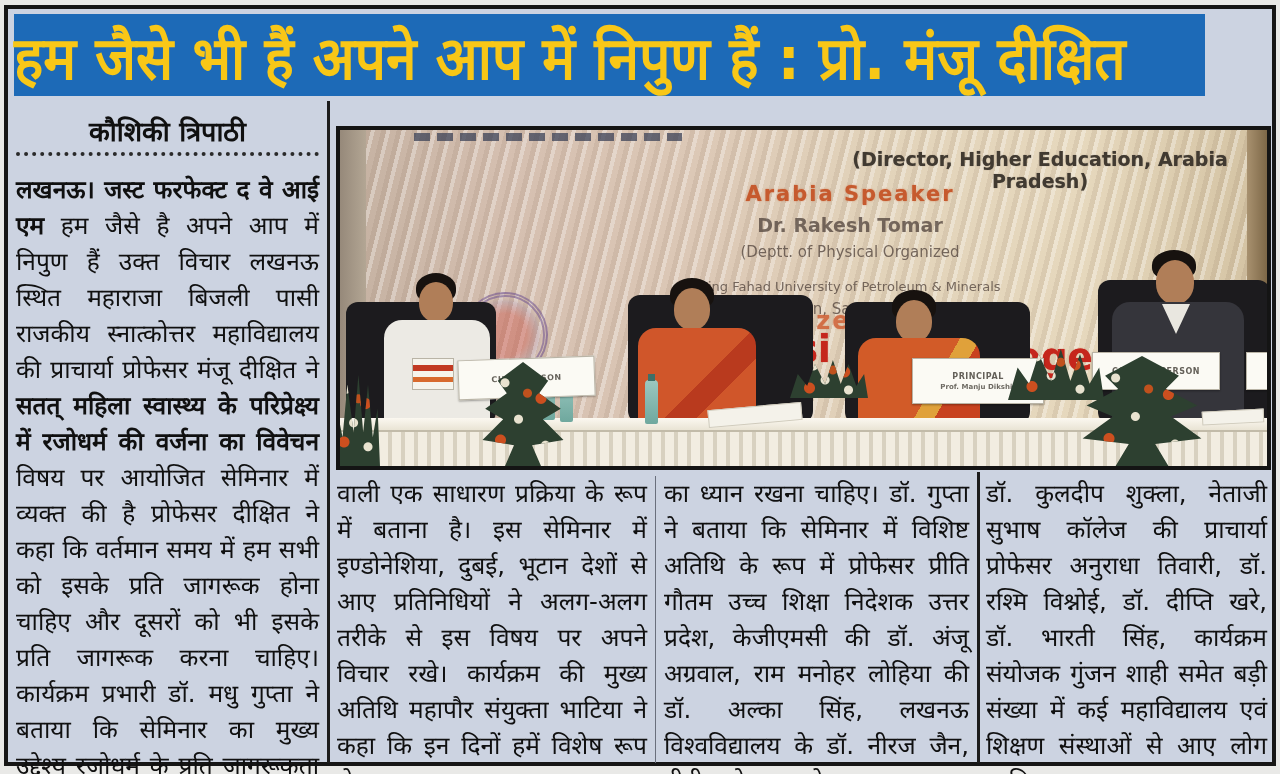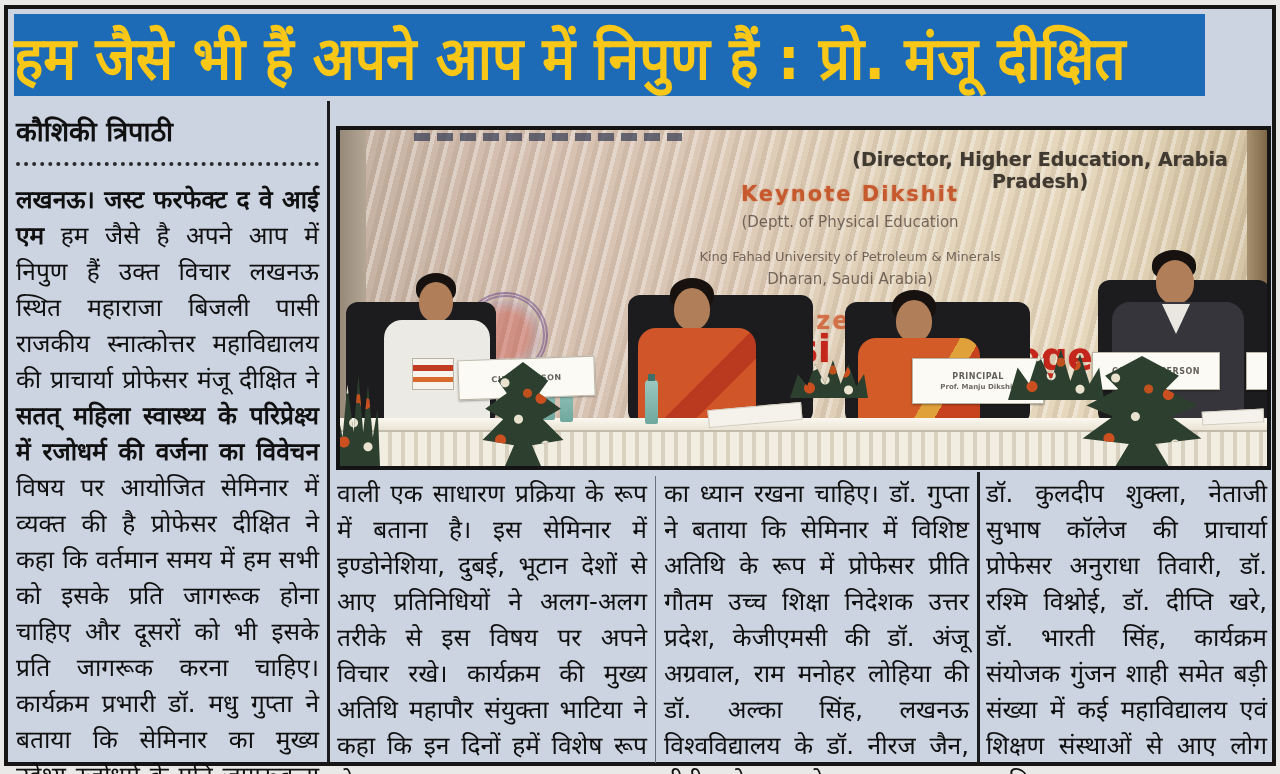--- a/index.html
+++ b/index.html
@@ -12,21 +12,21 @@
                  background:#1d6ab7;display:flex;align-items:center;justify-content:flex-start;}
   .headline-band h1{margin:0;font-size:55px;font-weight:700;color:#f8c717;white-space:nowrap;
                     letter-spacing:0px;transform:scaleY(1.08);}
   
   .vrule{position:absolute;background:#1c1c1c;}
   .vrule.r1{left:327px;top:101px;width:3px;height:662px;}
   .vrule.r2{left:655px;top:476px;width:1px;height:287px;background:#6a6f7c;}
   .vrule.r3{left:977px;top:472px;width:3px;height:291px;}
   
   .col1{position:absolute;left:16px;top:106px;width:303px;color:#101010;}
-  .byline{text-align:left;font-weight:700;font-size:27px;margin:6px 0 12px 0;}
+  .byline{text-align:center;font-weight:700;font-size:27px;margin:6px 0 2px 0;}
   .dotted{border-bottom:4px dotted #2a2a2a;height:1px;margin:0 0 16px 0;}
   .bodytext{font-size:24.5px;line-height:36px;text-align:justify;margin:0;}
   .bold{font-weight:700;}
   
   .bcol{position:absolute;top:476px;color:#101010;font-size:24.5px;line-height:36px;
         text-align:justify;margin:0;}
   .bcol.c2{left:337px;width:310px;}
   .bcol.c3{left:664px;width:305px;}
   .bcol.c4{left:986px;width:281px;}
   
@@ -123,22 +123,23 @@
 
   <div class="photo">
     <div class="satin"></div>
     <div class="wall-left"></div>
     <div class="wall-right"></div>
 
     <div class="cutline"></div>
     <div class="guest-title">(Director, Higher Education, Arabia Pradesh)</div>
 
     <div class="keynote">
-      <div class="k1">Keynote Dikshit</div>
-      <div class="k3">(Deptt. of Physical Education</div>
+      <div class="k1">Arabia Speaker</div>
+      <div class="k2">Dr. Rakesh Tomar</div>
+      <div class="k3">(Deptt. of Physical Organized</div>
       <div class="k4">King Fahad University of Petroleum &amp; Minerals</div>
       <div class="k5">Dharan, Saudi Arabia)</div>
     </div>
 
     <div class="organized">Organized by</div>
     <div class="college-frag f1">Pasi Gov</div>
     <div class="college-frag f2">ege</div>
     <div class="seal"></div>
 
     <div class="chair" style="left:6px;top:172px;width:150px;height:122px;"></div>

